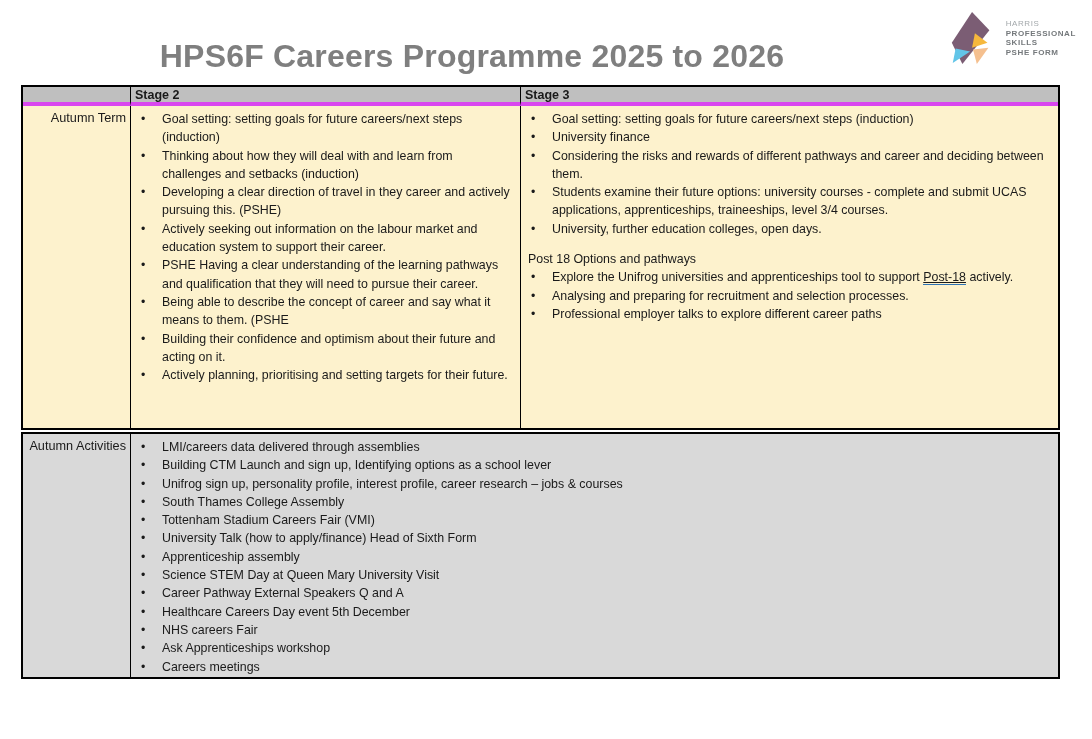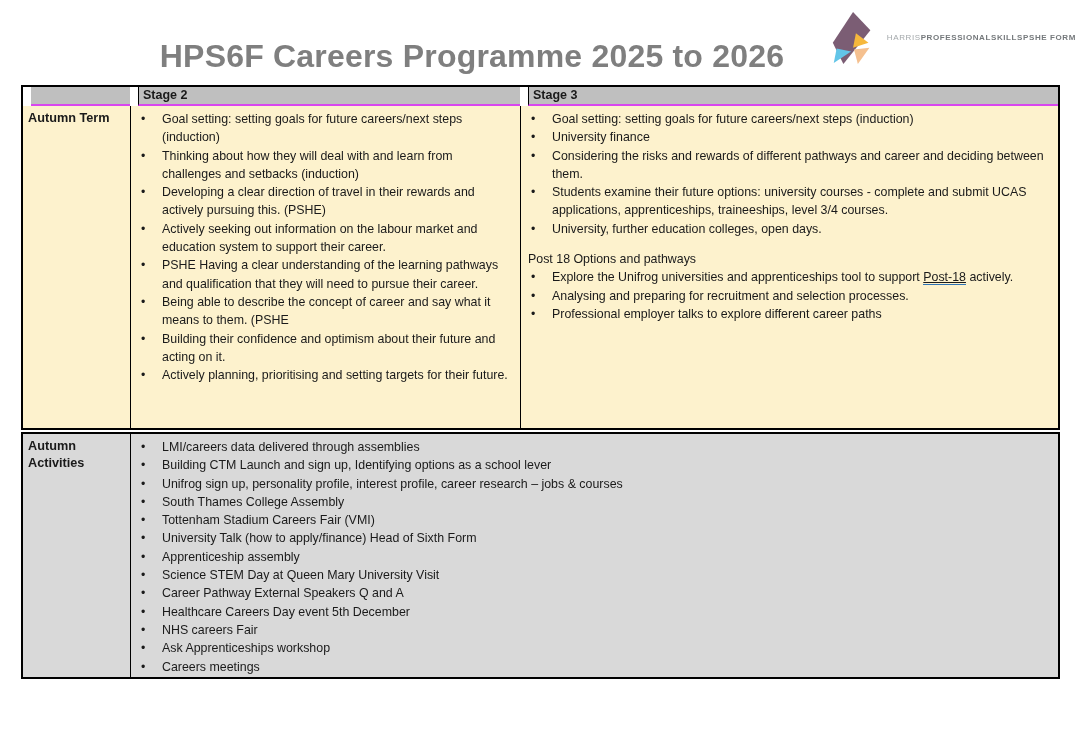--- a/index.html
+++ b/index.html
@@ -13,38 +13,38 @@
   
   .doc-title {
     position:absolute; top:38px; left:22px; width:900px;
     text-align:center; font-size:32px; font-weight:bold;
     color:#7f7f7f; letter-spacing:0.2px;
   }
 
   
   .logo { position:absolute; top:11px; right:16px; display:flex; align-items:center; gap:7px; }
   .logo-icon { width:52px; height:54px; }
-  .logo-text { display:flex; flex-direction:row; justify-content:center; }
+  .logo-text { display:flex; flex-direction:column; justify-content:center; }
   .logo-text span { font-size:8px; line-height:9.5px; letter-spacing:0.6px; font-weight:bold; color:#75797c; }
   .logo-text span.light { color:#a3a8ab; font-weight:normal; }
 
   
   .section {
     position:absolute; left:21px; width:1039px; box-sizing:border-box;
     border:2px solid #000; display:grid; background:#fff;
   }
   .section-1 { top:85px; grid-template-columns:107px 390px 1fr; grid-template-rows:19px 322px; }
   .section-2 { top:432px; grid-template-columns:107px 1fr; grid-template-rows:243px; }
 
   .cell { box-sizing:border-box; overflow:hidden; }
   .bL { border-left:1px solid #000; }
-  .bB { border-bottom:2px solid #d946ef;margin-left:8px; }
+  .bB { border-bottom:4px solid #d946ef; }
 
   .hcell { background:#bfbfbf; font-weight:bold; font-size:12.5px; padding:1px 4px; line-height:15px; }
-  .label-cell { font-weight:bold; font-size:12.7px; padding:4px 4px 0 5px; line-height:17px; }
+  .label-cell { font-weight:normal; font-size:12.7px; padding:4px 4px 0 5px; line-height:17px;text-align:right; }
   .term-bg { background:#fdf2cd; }
   .act-bg { background:#d9d9d9; }
   .content-cell { padding:4px 6px 0 0; font-size:12.4px; }
 
   ul.bullets { margin:0; padding:0; list-style:none; }
   ul.bullets li {
     position:relative; padding-left:31px;
     font-size:12.4px; line-height:18.3px;
   }
   ul.bullets li::before { content:"\2022"; position:absolute; left:10px; }
@@ -82,21 +82,21 @@
     <div class="cell hcell bB"></div>
     <div class="cell hcell bL bB">Stage 2</div>
     <div class="cell hcell bL bB">Stage 3</div>
 
     <div class="cell label-cell term-bg">Autumn Term</div>
 
     <div class="cell content-cell term-bg bL">
       <ul class="bullets">
           <li>Goal setting: setting goals for future careers/next steps (induction)</li>
           <li>Thinking about how they will deal with and learn from challenges and setbacks (induction)</li>
-          <li>Developing a clear direction of travel in their rewards and actively pursuing this. (PSHE)</li>
+          <li>Developing a clear direction of travel in they career and actively pursuing this. (PSHE)</li>
           <li>Actively seeking out information on the labour market and education system to support their career.</li>
           <li>PSHE Having a clear understanding of the learning pathways and qualification that they will need to pursue their career.</li>
           <li>Being able to describe the concept of career and say what it means to them. (PSHE</li>
           <li>Building their confidence and optimism about their future and acting on it.</li>
           <li>Actively planning, prioritising and setting targets for their future.</li>
         </ul>
     </div>
 
     <div class="cell content-cell term-bg bL">
       <ul class="bullets">

